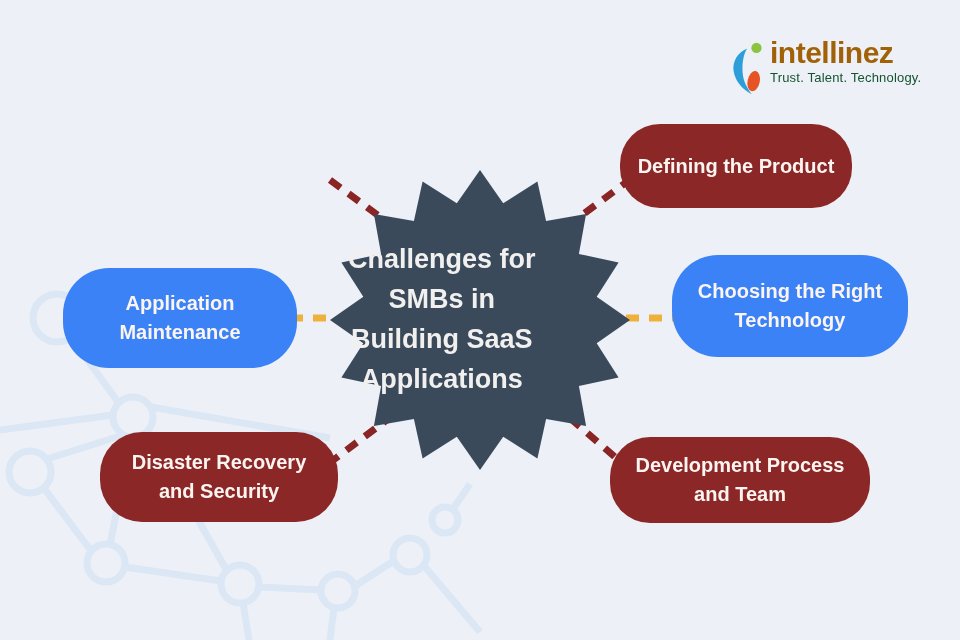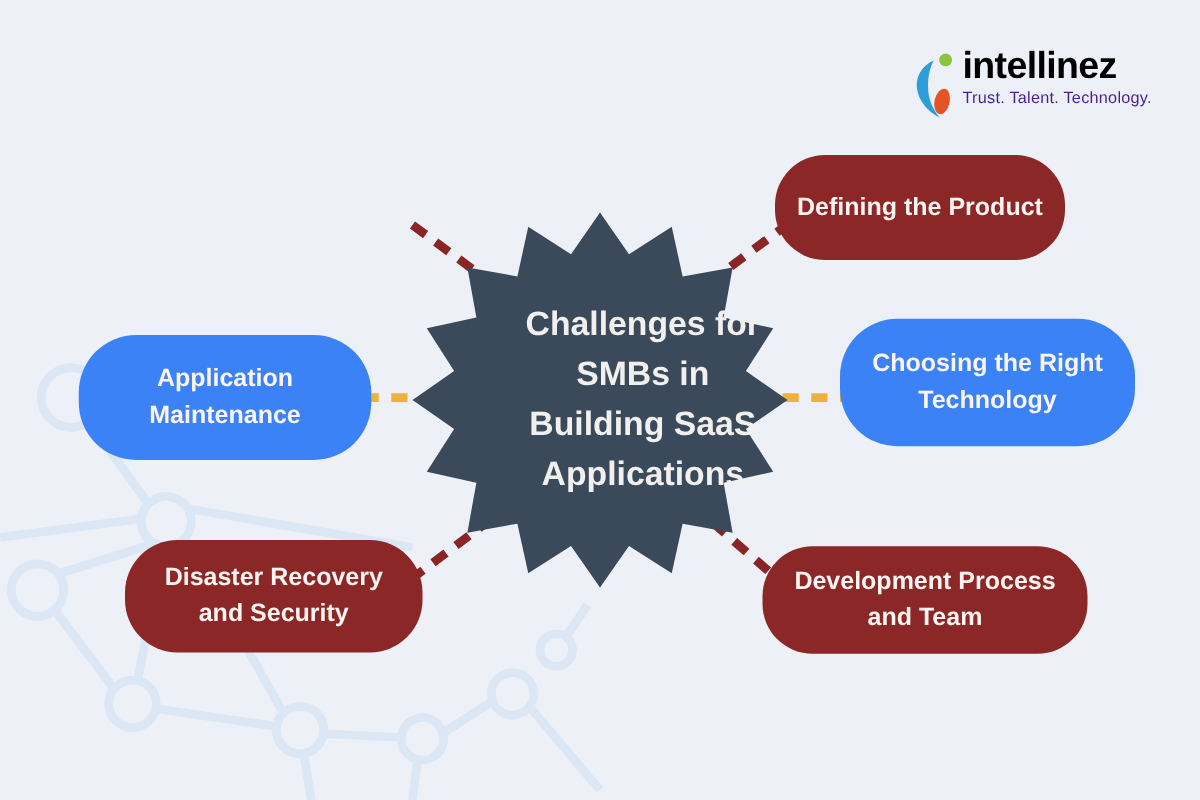--- a/index.html
+++ b/index.html
@@ -37,27 +37,27 @@
   }
   .n-tl { left: 100px; top: 123px; width: 238px; height: 88px;  border-radius: 40px; }
   .n-tr { left: 620px; top: 124px; width: 232px; height: 84px;  border-radius: 40px; }
   .n-ml { left: 63px;  top: 268px; width: 234px; height: 100px; border-radius: 46px; }
   .n-mr { left: 672px; top: 255px; width: 236px; height: 102px; border-radius: 46px; }
   .n-bl { left: 100px; top: 432px; width: 238px; height: 90px;  border-radius: 42px; }
   .n-br { left: 610px; top: 437px; width: 260px; height: 86px;  border-radius: 40px; }
   
   .center-title {
     position: absolute;
-    left: 328px;
+    left: 348px;
     top: 240px;
     width: 280px;
     height: 160px;
     display: flex;
     align-items: center;
-    justify-content: flex-end;
+    justify-content: flex-start;
     text-align: center;
   }
   .center-title-text {
     white-space: pre-line;
     color: #f2f0ee;
     font-weight: bold;
     font-size: 27px;
     line-height: 1.48;
   }
   
@@ -66,27 +66,27 @@
     left: 732px;
     top: 36px;
     display: flex;
     align-items: flex-start;
   }
   .logo-icon { width: 34px; height: 58px; margin-top: 4px; }
   .logo-textcol { margin-left: 4px; }
   .logo-name {
     font-size: 30px;
     font-weight: bold;
-    color: #000000;
+    color: #a16207;
     letter-spacing: -0.5px;
     line-height: 34px;
   }
   .logo-tagline {
     font-size: 13px;
-    color: #4c1d95;
+    color: #14532d;
     letter-spacing: 0.2px;
     line-height: 16px;
   }
 </style>
 </head>
 <body>
 
 <div class="canvas">
 
   <svg class="layer" viewBox="0 0 960 640">

